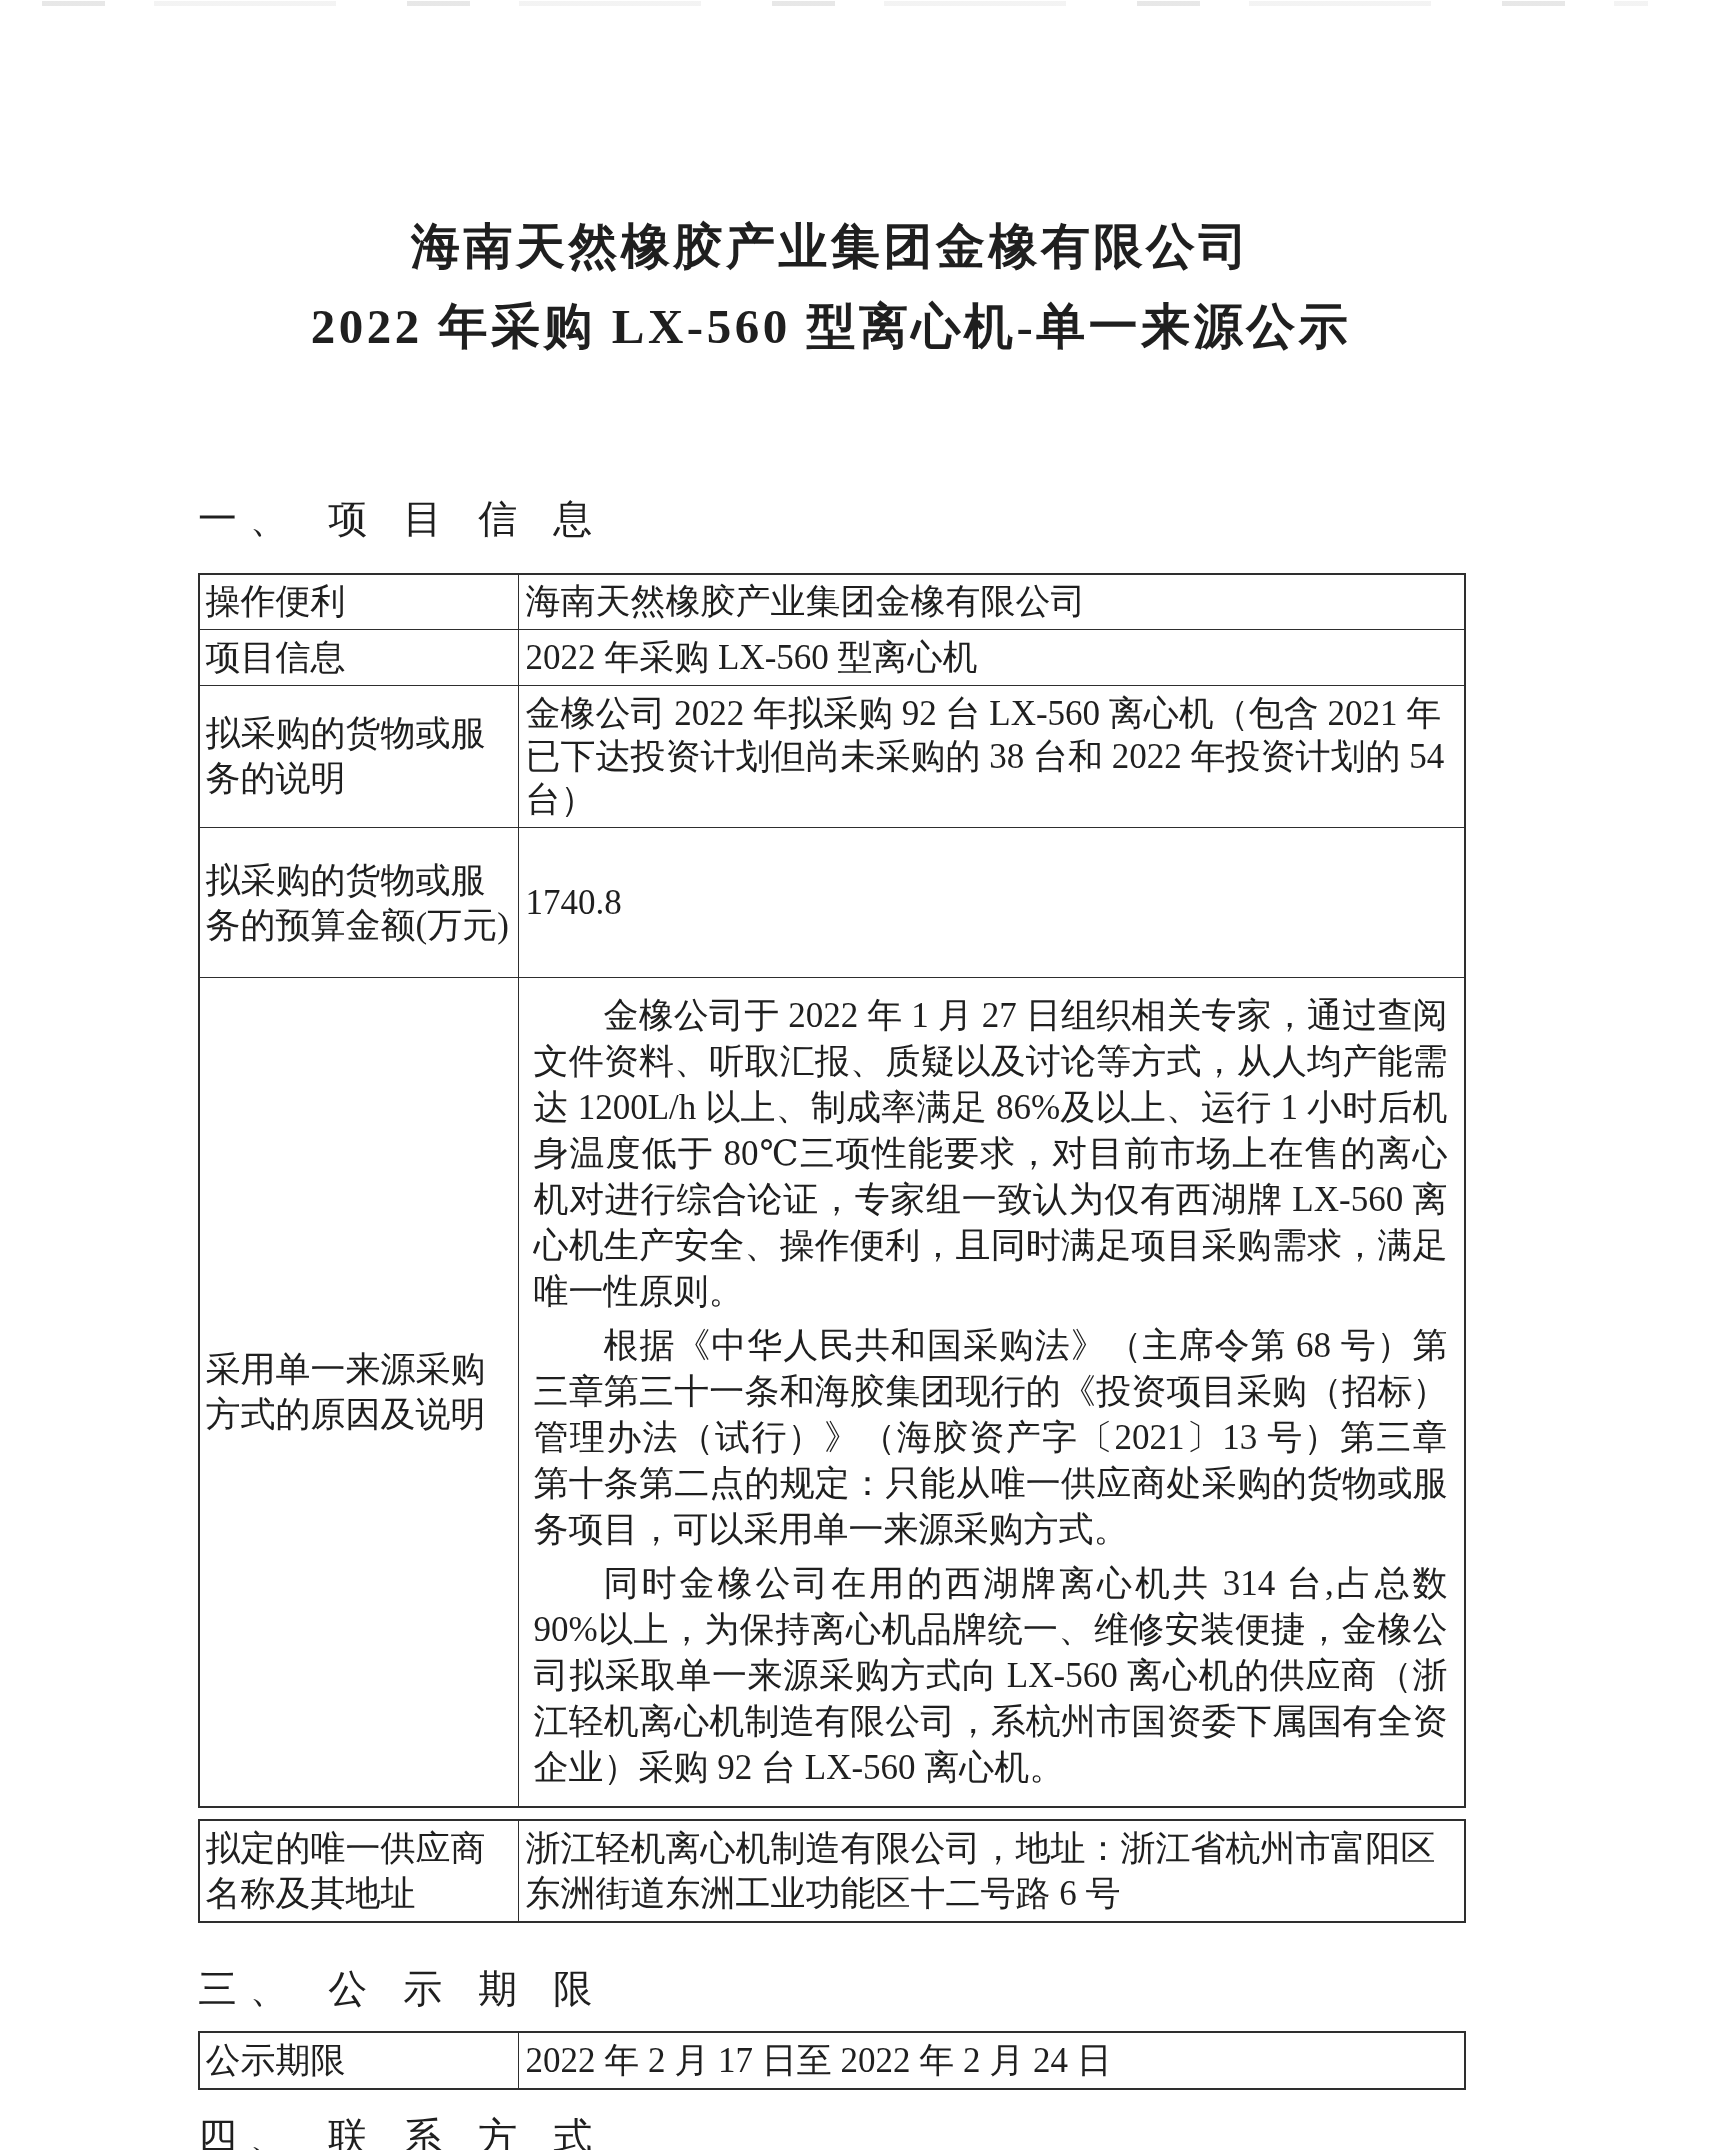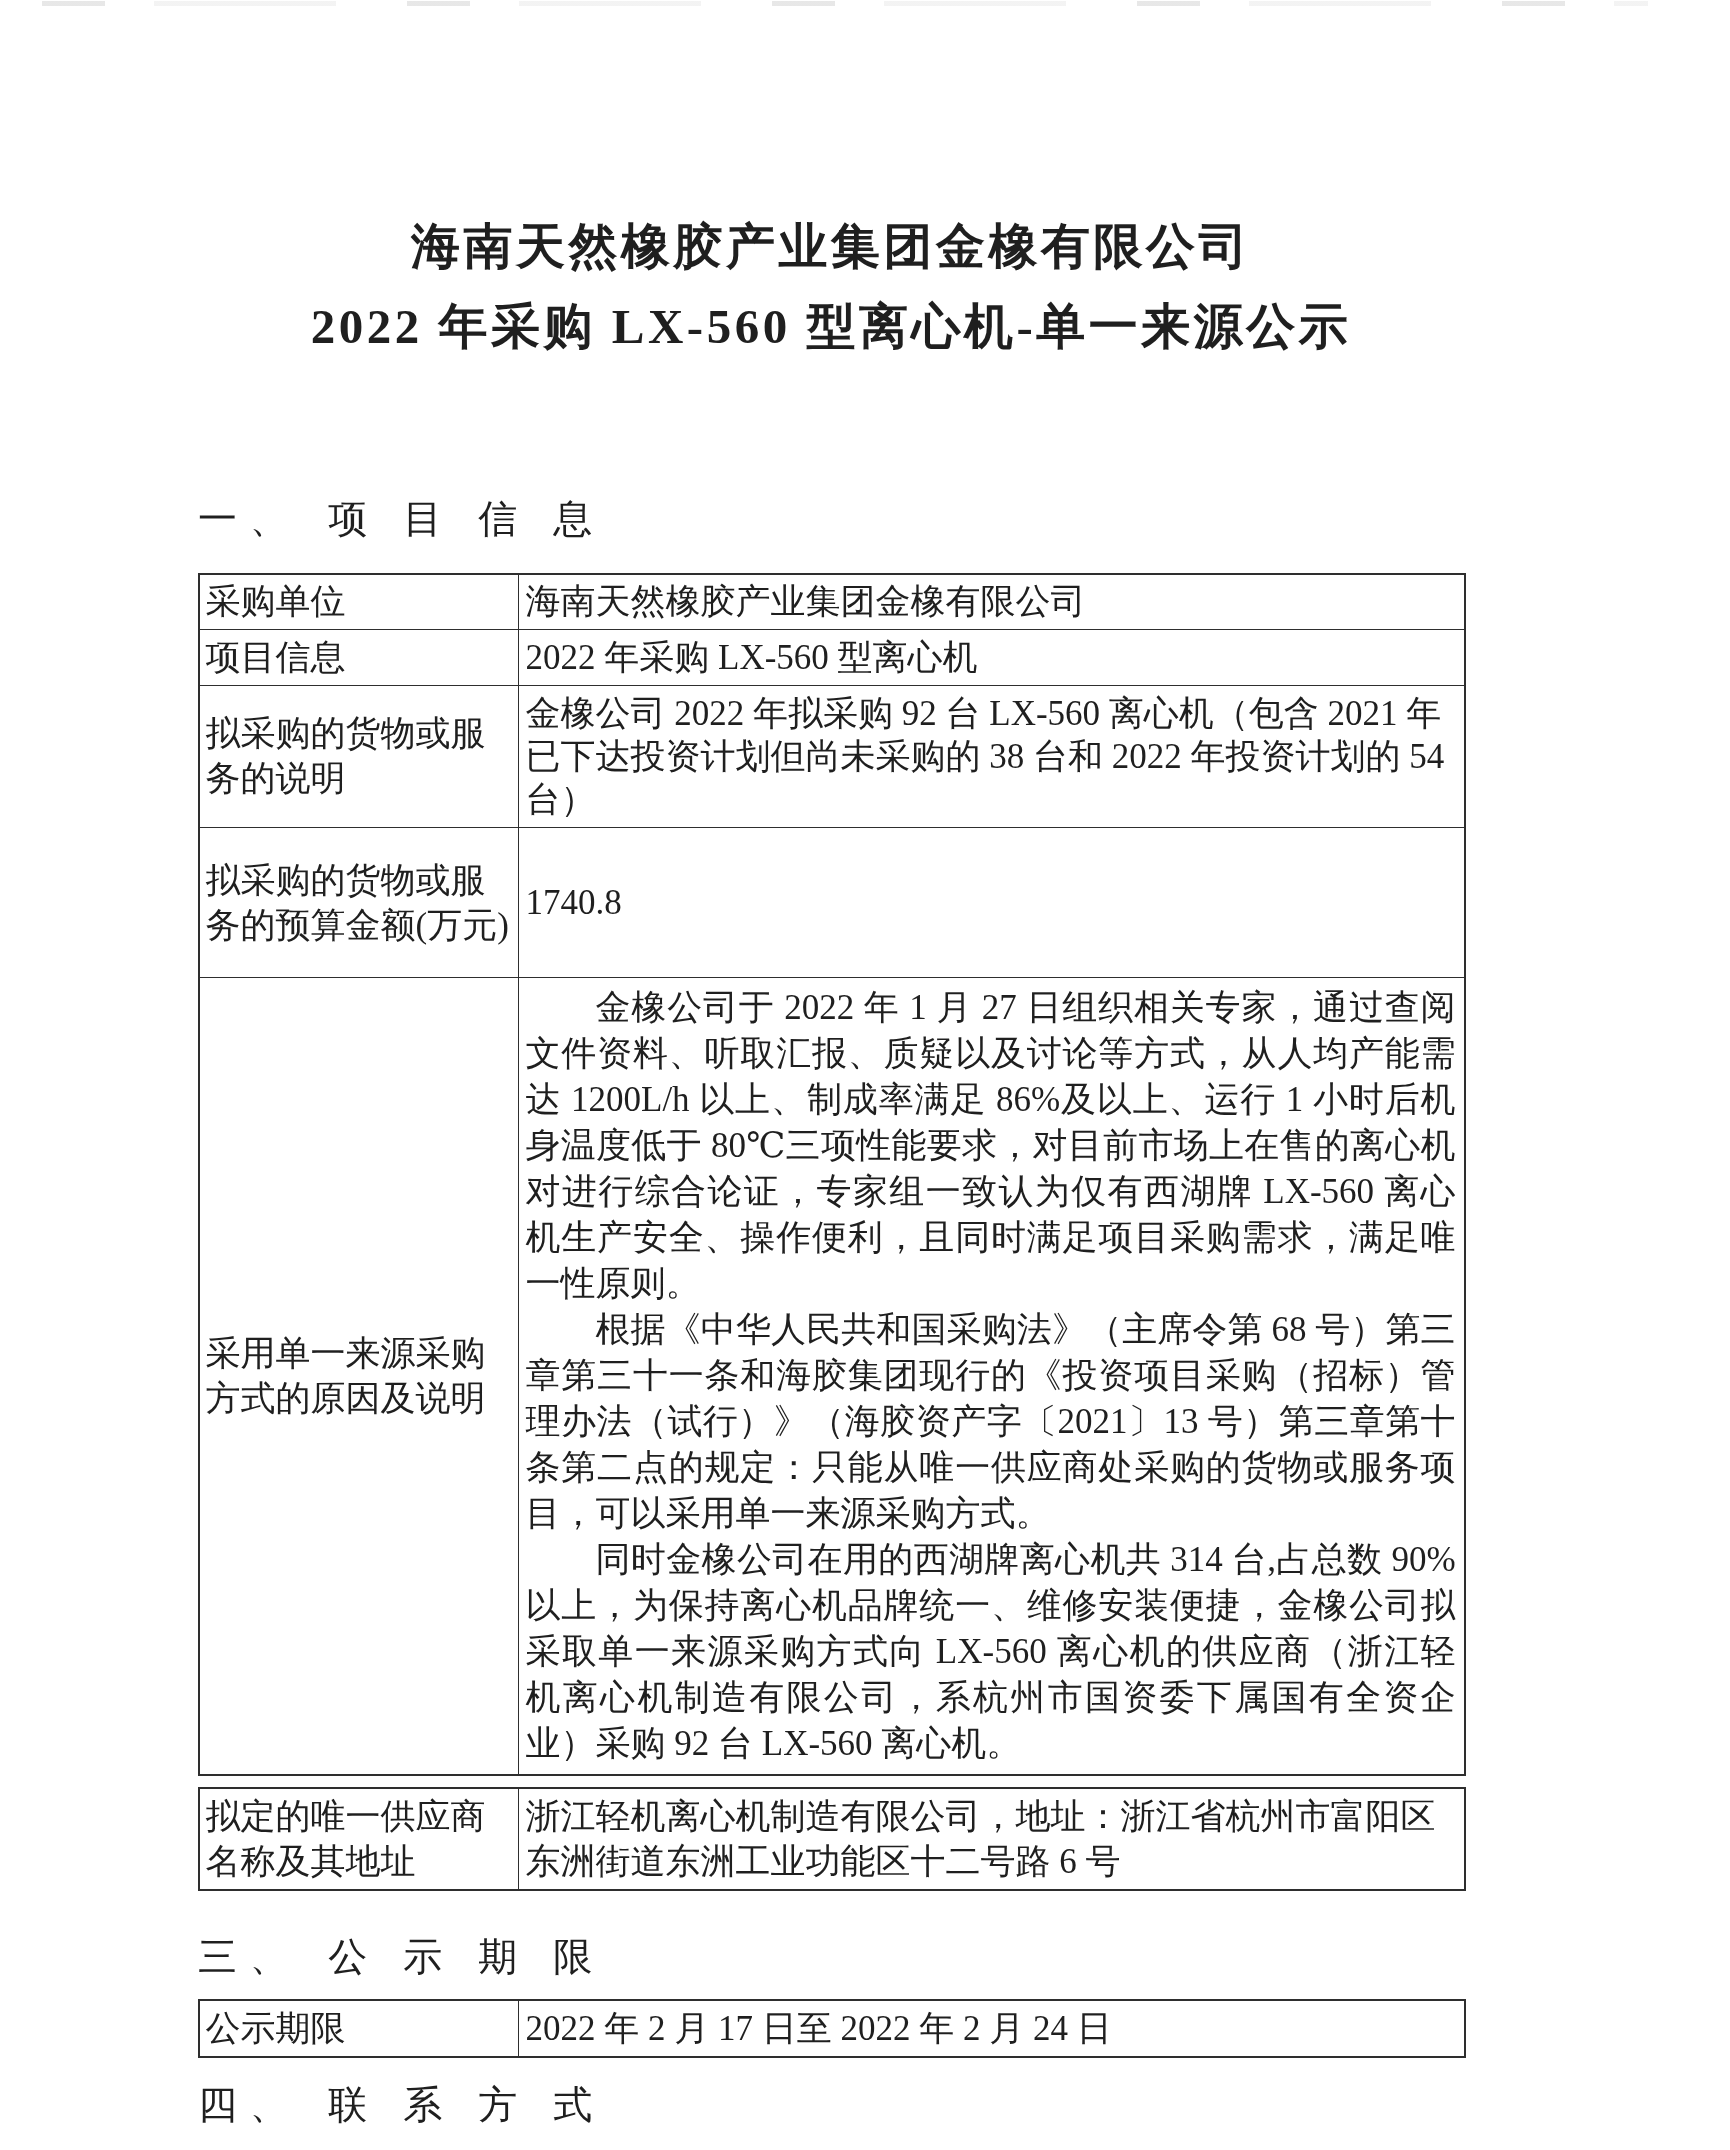--- a/index.html
+++ b/index.html
@@ -86,21 +86,21 @@
   tr.row-budget td { height: 144px; }
 
   td.cell-value .wrap-text {
     line-height: 43px;
   }
   td.cell-reason {
     padding: 7px 8.4px 7px 7px;
     vertical-align: top;
   }
   td.cell-reason p {
-    margin: 0;
+    margin: 8px;
     text-indent: 2em;
     text-align: justify;
     line-height: 46px;
   }
   .t-supplier td { height: 95px; }
   .t-supplier td.cell-value { line-height: 45px; border-radius: 14px; }
   .t-period td { height: 49px; }
 </style>
 </head>
 <body>
@@ -119,21 +119,21 @@
       <span class="sec-num">一、</span><span class="sec-label">项目信息</span>
     </div>
 
     <table class="doc-table t-project">
       <colgroup>
           <col style="width:319px">
           <col style="width:947px">
         </colgroup>
       <tbody>
         <tr class="row-unit">
-          <td class="cell-label">采购单位</td>
+          <td class="cell-label">操作便利</td>
           <td class="cell-value">海南天然橡胶产业集团金橡有限公司</td>
         </tr>
         <tr class="row-name">
           <td class="cell-label">项目信息</td>
           <td class="cell-value">2022 年采购 LX-560 型离心机</td>
         </tr>
         <tr class="row-desc">
           <td class="cell-label">拟采购的货物或服务的说明</td>
           <td class="cell-value">
             <div class="wrap-text">金橡公司 2022 年拟采购 92 台 LX-560 离心机（包含 2021 年已下达投资计划但尚未采购的 38 台和 2022 年投资计划的 54 台）</div>

